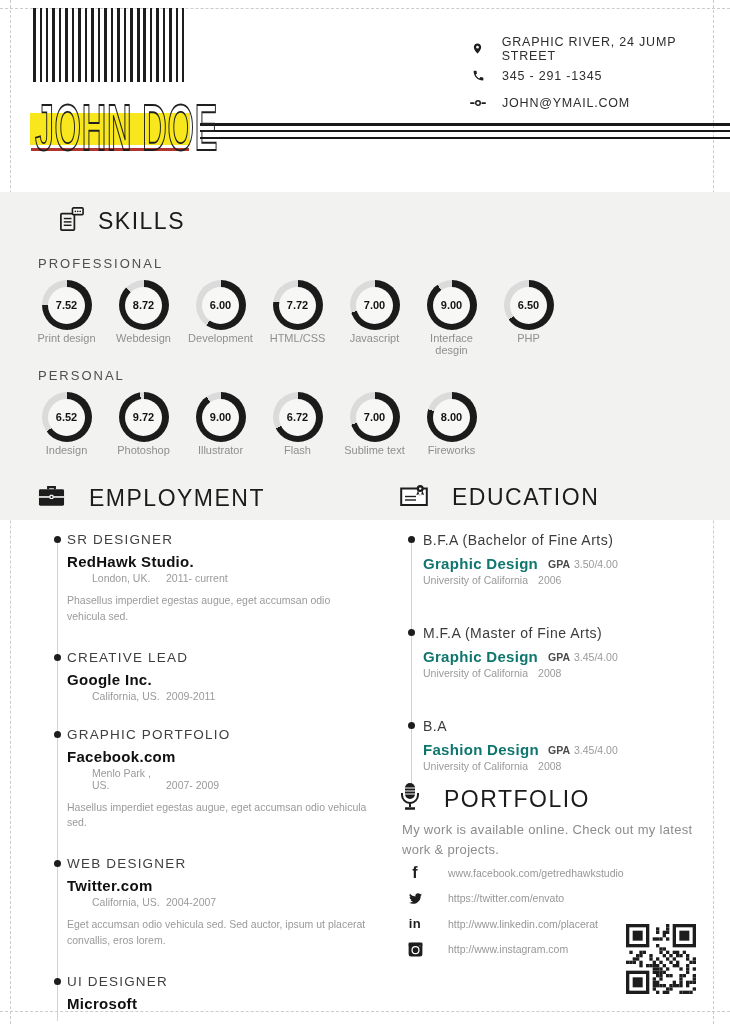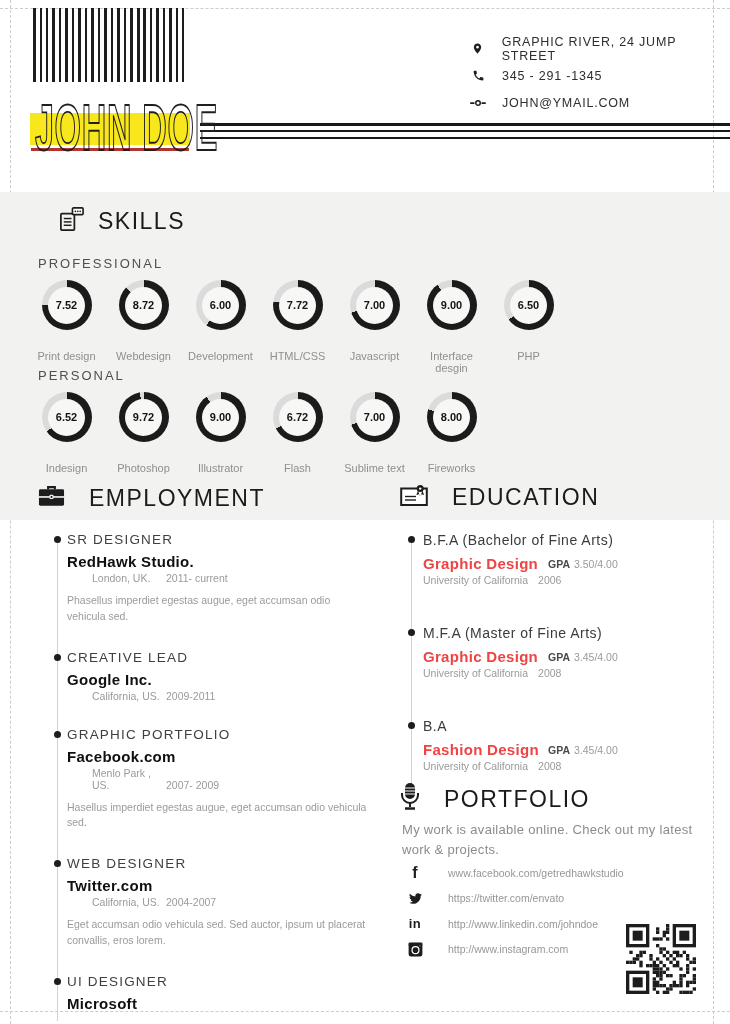--- a/index.html
+++ b/index.html
@@ -50,21 +50,21 @@
   .gl1 { top:64px; } .gl2 { top:176px; }
   .gauge-row { position:absolute; left:28px; display:flex; }
   .gr1 { top:88px; } .gr2 { top:200px; }
   .gauge-item { width:77px; text-align:center; }
   .gauge { width:50px; height:50px; border-radius:50%; margin:0 auto;
            display:flex; align-items:center; justify-content:center;
            background:conic-gradient(#1b1b1b 70%, #DBDBDB 0); }
   .gauge-inner { width:37px; height:37px; border-radius:50%; background:#f7f7f6;
                  display:flex; align-items:center; justify-content:center;
                  font-size:11px; font-weight:700; color:#141414; }
-  .gauge-label { margin-top:20px; font-size:11px; color:#8f8f8f; }
+  .gauge-label { margin-top:2px; font-size:11px; color:#8f8f8f; }
 
   
   .col-header { position:absolute; display:flex; align-items:center; z-index:2;gap:10px; }
   .col-header .sec-title { margin-left:14px; }
   .emp-header { left:38px; top:484px; }
   .edu-header { left:400px; top:484px; }
   .pf-header  { left:400px; top:782px; }
 
   .timeline { position:absolute; z-index:2; }
   .timeline::before { content:""; position:absolute; left:7px; top:12px; bottom:14px; width:1px; background:#d2d2d2; }
@@ -75,21 +75,21 @@
   .edu-timeline .t-entry { margin-bottom:37px; padding-left:19px; }
   .t-entry::before { content:""; position:absolute; left:4px; top:6px; width:7px; height:7px;
                      border-radius:50%; background:#1d1d1d; }
   .role   { font-size:13.5px; letter-spacing:1.2px; color:#3f3f3f; line-height:20px; }
   .company{ font-size:15px; font-weight:700; color:#101010; margin-top:3px; letter-spacing:0.3px; }
   .locrow { margin-top:2px; font-size:10.5px; color:#9a9a9a; }
   .locrow .loc { display:inline-block; width:99px;padding-left:25px; }
   .desc   { margin-top:9px; font-size:10.5px; color:#9a9a9a; line-height:1.5; width:302px; }
 
   .degree { font-size:14px; letter-spacing:0.5px; color:#3b3b3b; line-height:20px; }
-  .major  { font-size:15px; font-weight:700; color:#ef4444; margin-top:5px; letter-spacing:0.3px; }
+  .major  { font-size:15px; font-weight:700; color:#0f766e; margin-top:5px; letter-spacing:0.3px; }
   .school { margin-top:2px; font-size:10.5px; color:#9a9a9a; }
   .school .year { margin-left:10px; }
   .gpa { position:absolute; left:144px; top:28px; font-size:10.5px; }
   .gpa .gpa-label { font-weight:700; color:#4a4a4a; margin-right:4px; }
   .gpa .gpa-value { color:#9a9a9a; }
 
   
   .pf-desc { position:absolute; left:402px; top:820px; width:300px; z-index:2;
              font-size:13px; color:#8c8c8c; line-height:1.5; letter-spacing:0.3px; }
   .social { position:absolute; left:405px; top:860px; z-index:2; }
@@ -392,21 +392,21 @@
       <svg width="15" height="13" viewBox="0 0 24 24" fill="#1d1d1d">
           <path d="M23.95 4.57a10 10 0 0 1-2.82.77 4.96 4.96 0 0 0 2.16-2.72c-.95.56-2 .96-3.12 1.19a4.92 4.92 0 0 0-8.39 4.48A13.97 13.97 0 0 1 1.64 3.16a4.92 4.92 0 0 0 1.52 6.57 4.9 4.9 0 0 1-2.23-.61v.06a4.92 4.92 0 0 0 3.95 4.83 4.99 4.99 0 0 1-2.21.08 4.94 4.94 0 0 0 4.6 3.42A9.87 9.87 0 0 1 0 19.54a13.94 13.94 0 0 0 7.55 2.21c9.05 0 14-7.5 14-13.98v-.64a10 10 0 0 0 2.4-2.56z"></path>
         </svg>
     </span>
     <span class="surl">https://twitter.com/envato</span>
   </div>
   <div class="social-row">
     <span class="sicon">
         <span class="li-in">in</span>
       </span>
-    <span class="surl">http://www.linkedin.com/johndoe</span>
+    <span class="surl">http://www.linkedin.com/placerat</span>
   </div>
   <div class="social-row">
     <span class="sicon">
       <svg width="15" height="15" viewBox="0 0 24 24">
         <rect x="1" y="1" width="22" height="22" rx="4" fill="#1d1d1d"></rect>
         <circle cx="12" cy="13" r="5.5" fill="none" stroke="#ffffff" stroke-width="2"></circle>
         <circle cx="19" cy="5" r="1.6" fill="#ffffff"></circle>
         <rect x="1" y="1" width="22" height="5" fill="#1d1d1d"></rect>
       </svg>
     </span>

